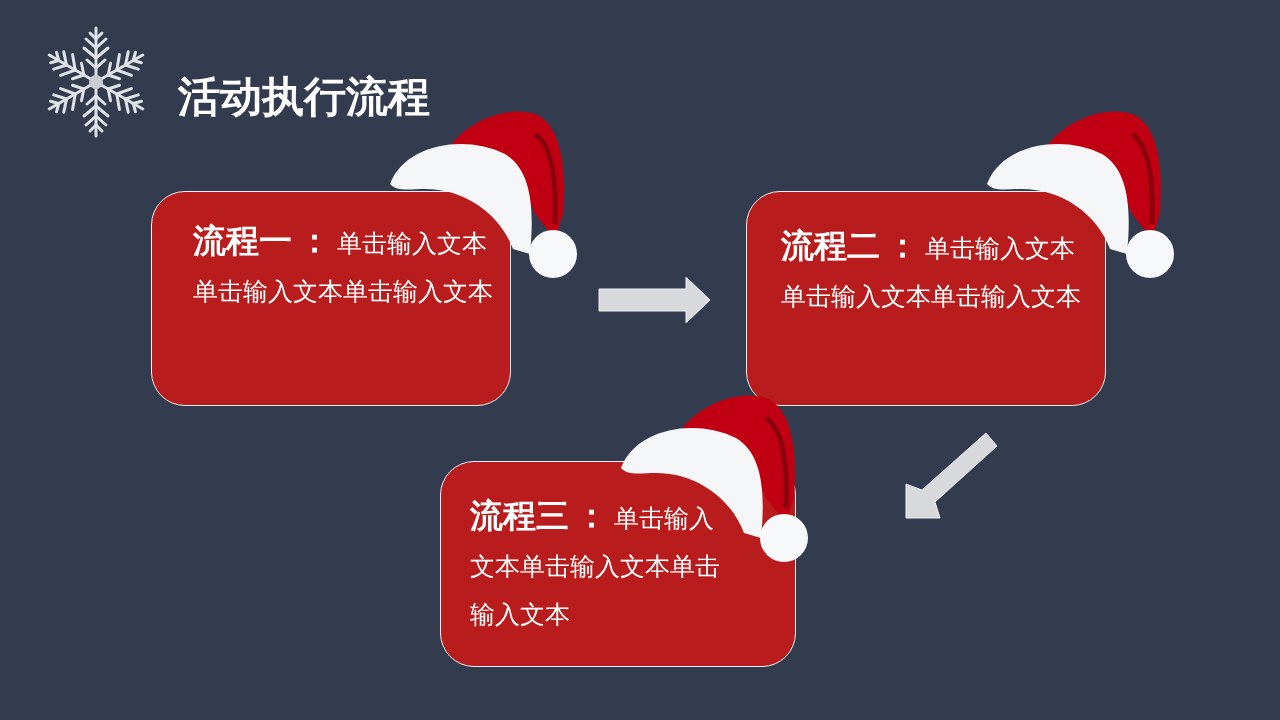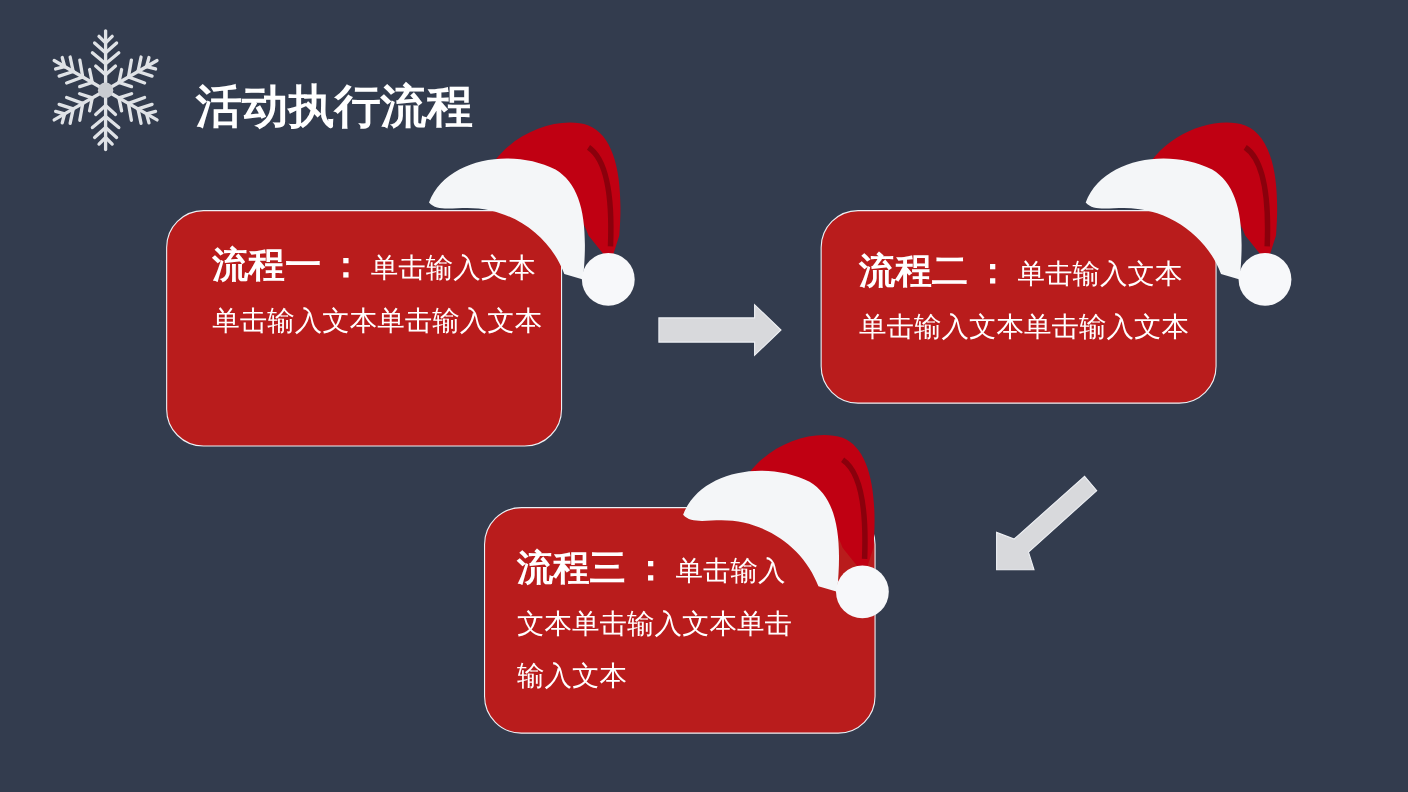--- a/index.html
+++ b/index.html
@@ -5,21 +5,21 @@
   html, body { margin:0; padding:0; }
   body { width:1280px; height:720px; background:#333c4e; position:relative; overflow:hidden; font-family:"DejaVu Sans","Liberation Sans",sans-serif; }
   .snowflake { position:absolute; left:44px; top:24px; width:104px; height:116px; }
   .title { position:absolute; left:178px; top:58px; color:#ffffff; font-size:42px; font-weight:bold; letter-spacing:0px; line-height:56px;margin-top:11px; }
   .box { position:absolute; background:#b91c1c; border:1.5px solid #eef0f4; border-radius:34px; box-sizing:border-box; color:#ffffff; }
   .box .txt { position:absolute; font-size:25px; line-height:48px; }
   .box .head { font-size:33px; font-weight:bold; }
   .box .colon { font-size:33px; font-weight:bold; margin:0 6px; }
   .b1 { left:151px; top:191px; width:360px; height:215px; }
   .b1 .txt { left:41px; top:25px; width:300px; }
-  .b2 { left:746px; top:191px; width:360px; height:176px; }
+  .b2 { left:746px; top:191px; width:360px; height:215px; }
   .b2 .txt { left:34px; top:30px; width:300px; }
   .b3 { left:440px; top:461px; width:356px; height:206px; }
   .b3 .txt { left:29px; top:30px; width:250px; }
   .hat { position:absolute; width:200px; height:180px; }
   .arrow { position:absolute; }
 </style>
 </head>
 <body>
 
 <svg class="snowflake" viewBox="-52 -58 104 116">

